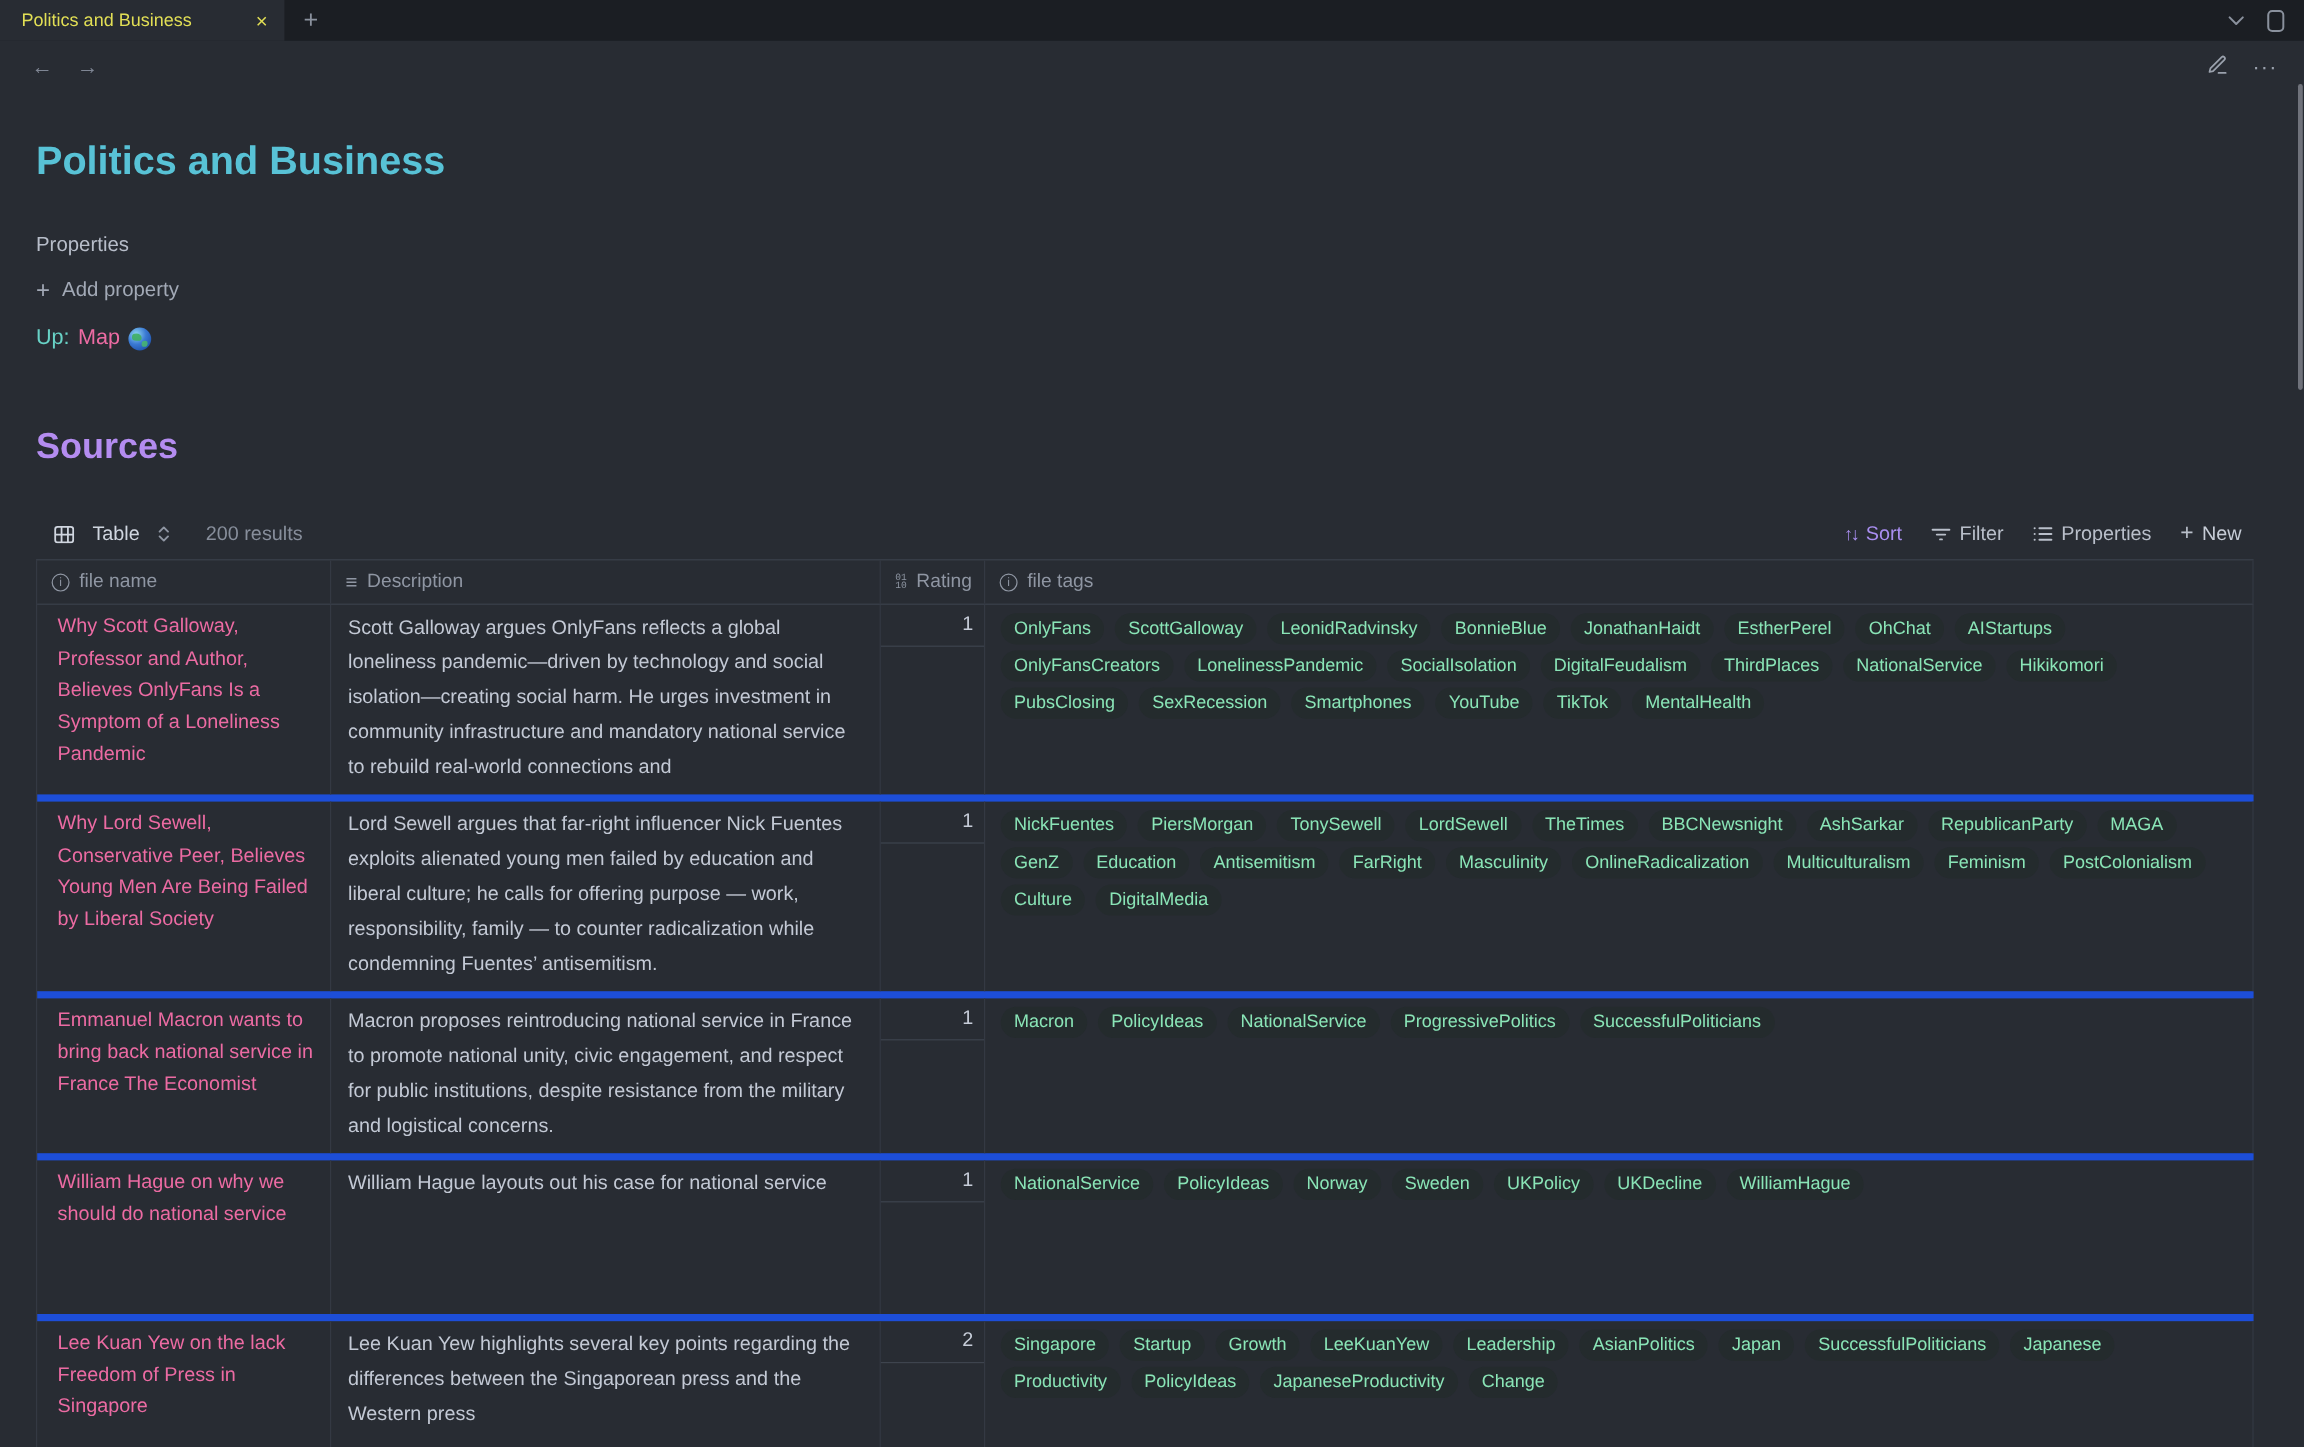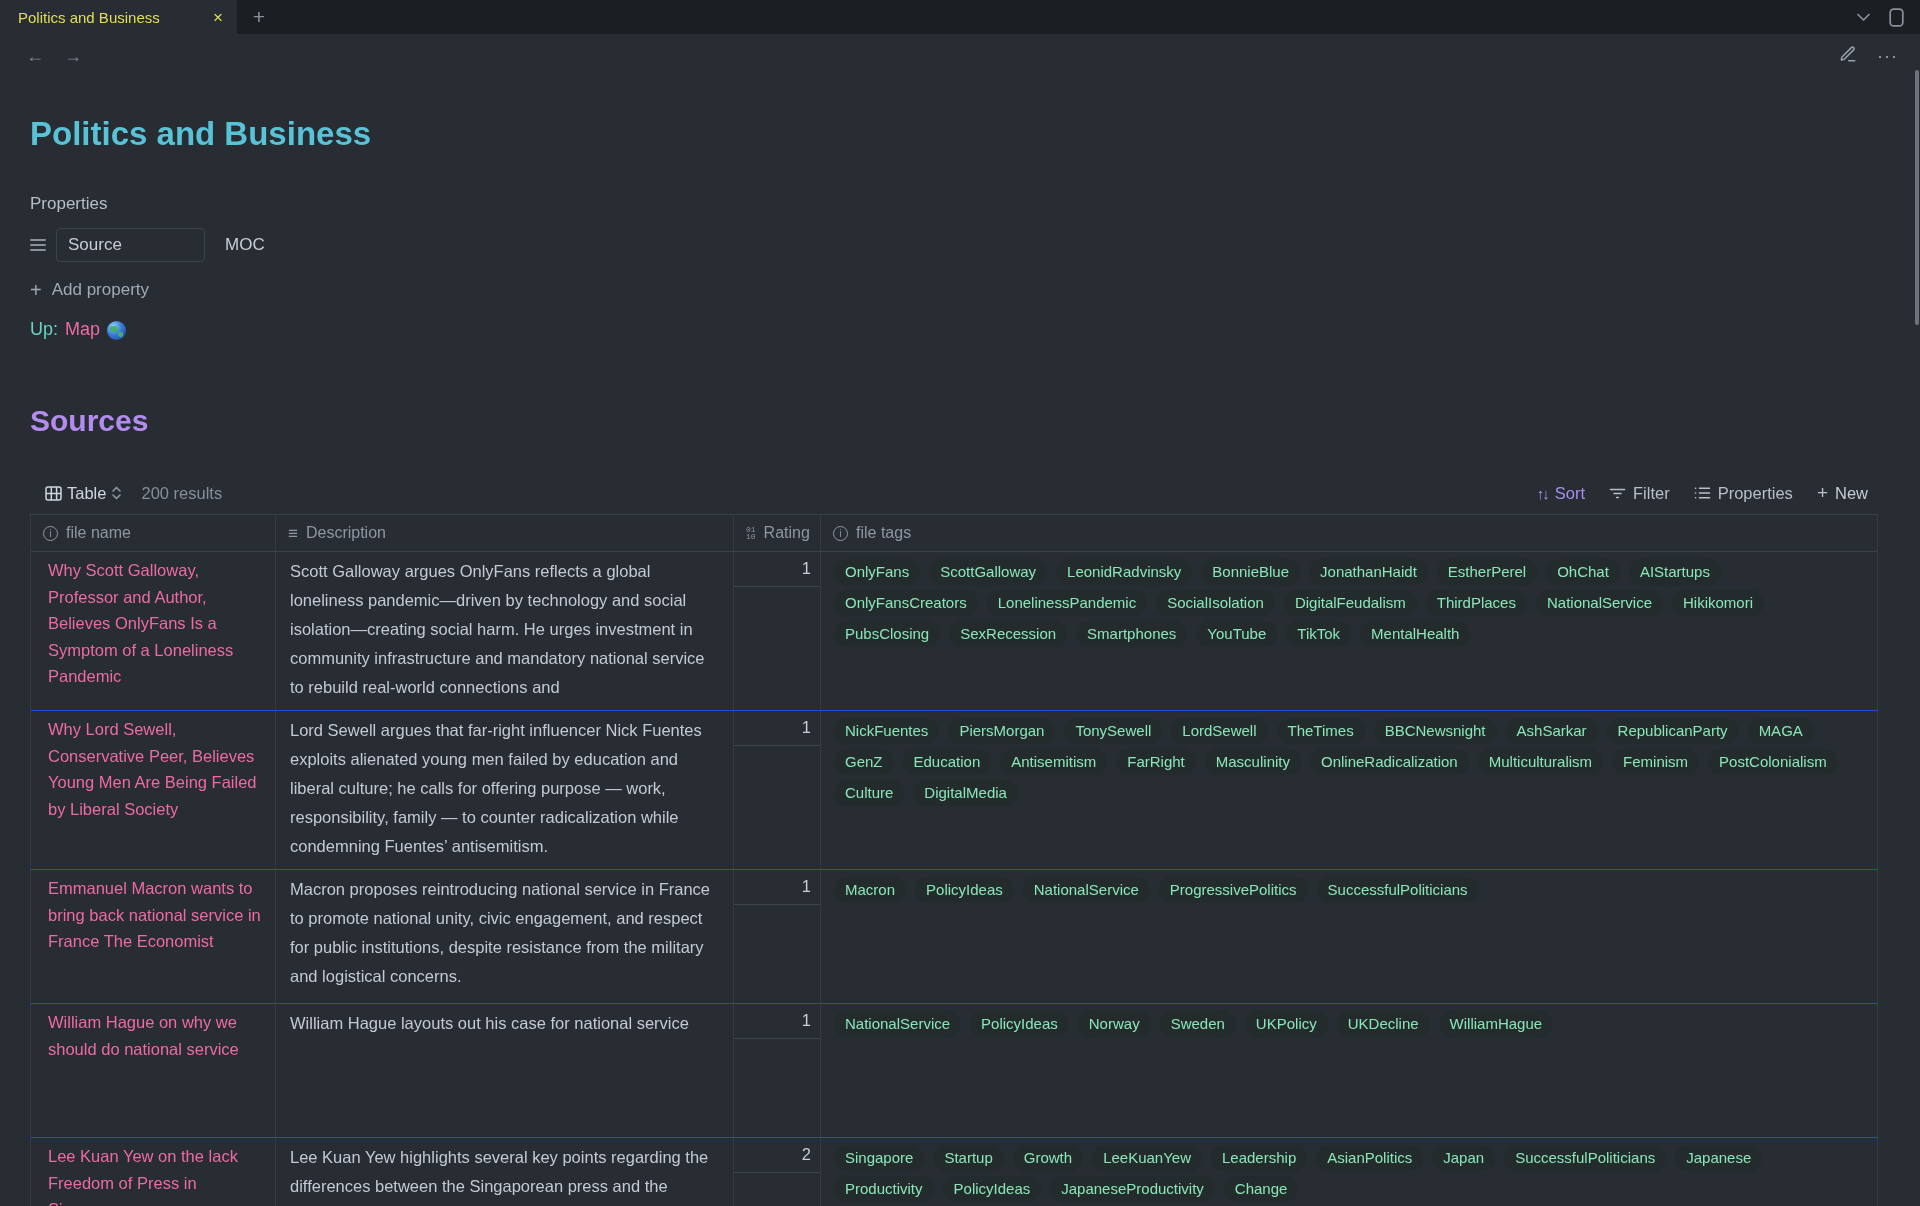--- a/index.html
+++ b/index.html
@@ -50,33 +50,33 @@
   .up-link{color:var(--pink);cursor:pointer;}
   .globe{width:19px;height:19px;border-radius:50%;display:inline-block;position:relative;
      background:radial-gradient(circle at 34% 30%,#8fd8f2 0%,#3a79d3 45%,#1c4fa8 85%);}
   .globe:after{content:"";position:absolute;left:3px;top:5px;width:8px;height:6px;border-radius:50% 60% 40% 50%;
      background:#3fae62;opacity:.9;}
   .globe:before{content:"";position:absolute;right:3px;bottom:3px;width:5px;height:5px;border-radius:60% 40% 55% 45%;
      background:#49b96c;opacity:.85;}
   .sources-heading{margin-top:62px;font-size:30px;font-weight:700;color:var(--purple);line-height:38px;}
   
   .controls{margin-top:42px;width:1848px;display:flex;align-items:center;font-size:16.5px;}
-  .controls-left{display:flex;align-items:center;gap:5px;margin-left:15px;color:#d0d6e0;}
+  .controls-left{display:flex;align-items:center;gap:15px;margin-left:15px;color:#d0d6e0;}
   .controls-left svg{display:block;}
   .results{color:#878e9b;margin-left:14px;}
   .controls-right{margin-left:auto;display:flex;align-items:center;gap:24px;margin-right:10px;}
   .ctrl{display:flex;align-items:center;gap:7px;color:#b9bfca;cursor:pointer;}
   .ctrl svg{display:block;}
   .ctrl-sort{color:var(--purple2);}
   .sort-arrows{font-size:15px;letter-spacing:-2px;}
   .ctrl .plus{font-size:19px;color:#b9bfca;}
   .ctrl-new{color:#c6ccd6;}
   
   .stable{margin-top:10px;width:1848px;border-top:1px solid #3b414b;border-left:1px solid #343943;}
-  .trow{display:grid;grid-template-columns:245px 458px 87px 1fr;border-bottom:1px solid #1d4ed8;min-height:134px;}
+  .trow{display:grid;grid-template-columns:245px 458px 87px 1fr;border-bottom:6px solid #1d4ed8;min-height:134px;}
   .thead{min-height:36px;border-bottom:1px solid #3b414b;color:var(--muted);font-size:16px;}
   .tcell{border-right:1px solid #343943;}
   .hcell{display:flex;align-items:center;gap:8px;padding:0 12px;min-height:36px;}
   .info-circle{width:15px;height:15px;border:1.4px solid var(--muted);border-radius:50%;
       display:inline-flex;align-items:center;justify-content:center;font-size:10px;font-style:normal;flex:none;}
   .lines-glyph{font-size:17px;line-height:1;}
   .num-icon{display:inline-flex;flex-direction:column;font-size:8px;line-height:7px;
       font-family:"Liberation Mono","DejaVu Sans Mono",monospace;flex:none;text-align:right;}
   .name-cell{padding:5px 14px 8px 17px;}
   .name-link{color:var(--pink);font-size:16.5px;line-height:26.5px;cursor:pointer;}
@@ -128,29 +128,20 @@
     </span>
     <span class="more-dots">···</span>
   </div>
 </div>
 
 <div class="content">
   <h1 class="page-title">Politics and Business</h1>
 
   <div class="props-label">Properties</div>
 
-  <div class="prop-row">
-    <span class="bars-icon">
-        <i></i>
-        <i></i>
-        <i></i>
-      </span>
-    <input class="prop-key-box" readonly="" value="Source" style="">
-    <span class="prop-value">MOC</span>
-  </div>
 
   <div class="add-prop">
     <span class="plus">+</span>
     <span>Add property</span>
   </div>
 
   <div class="up-line">
     <span class="up-label">Up:</span>
     <span class="up-link">Map</span>
     <span class="globe"></span>

